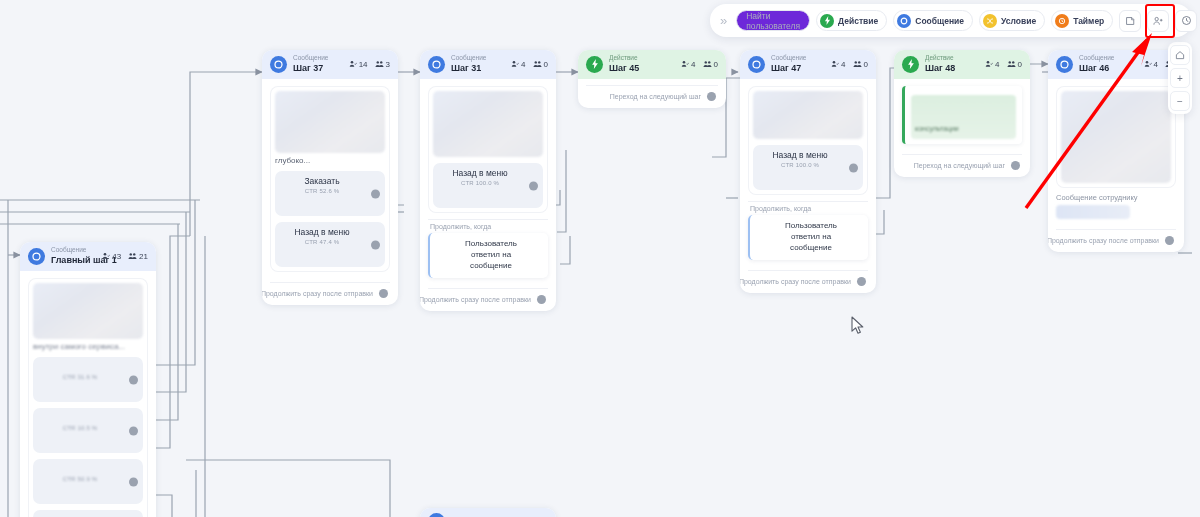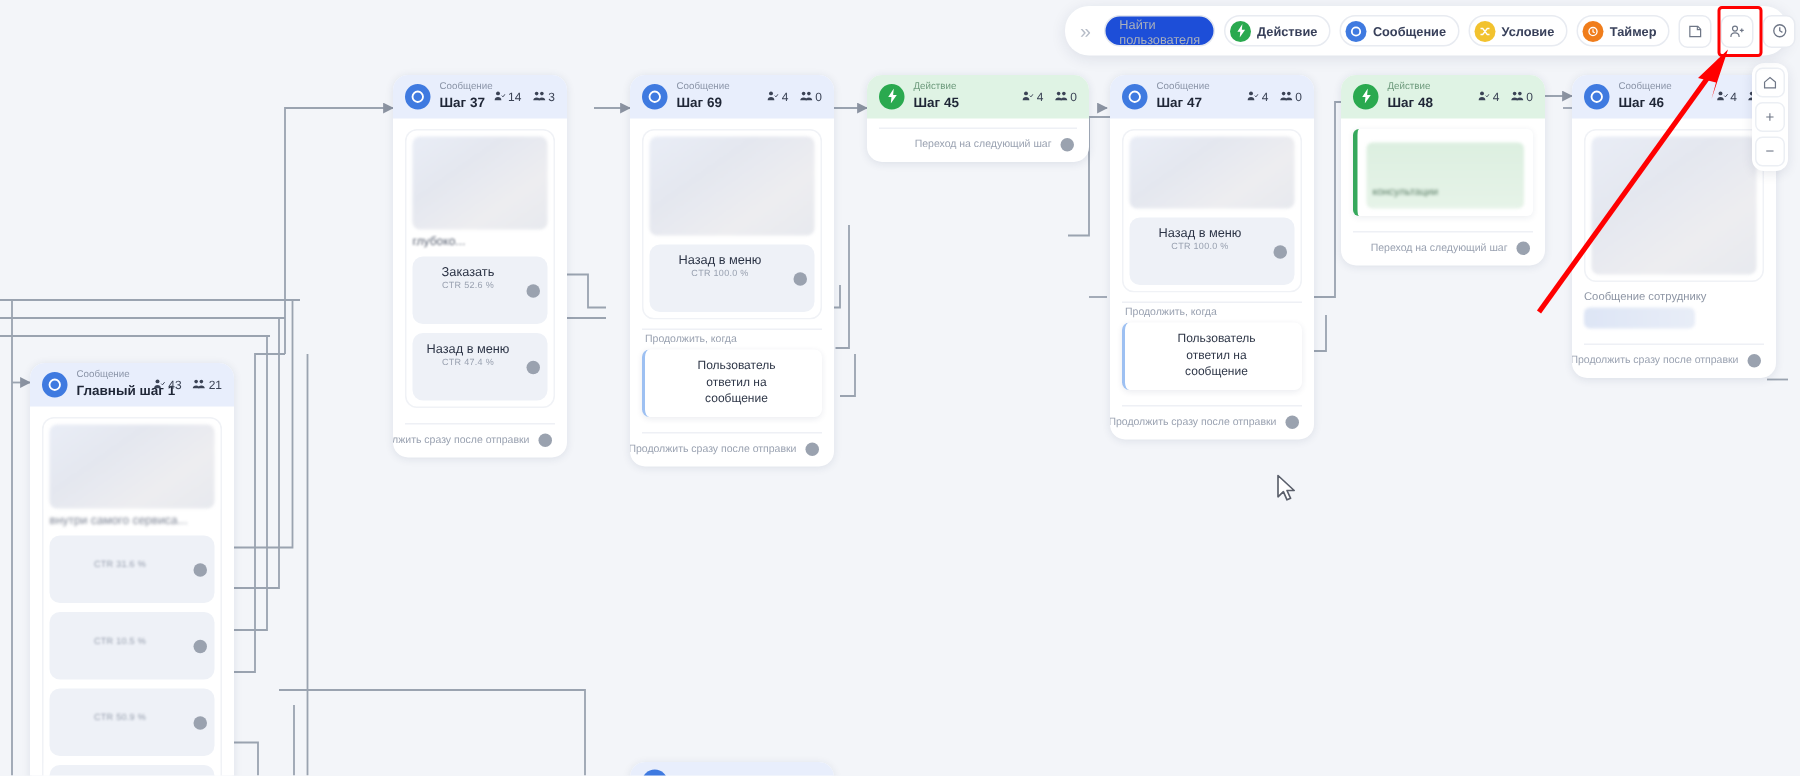--- a/index.html
+++ b/index.html
@@ -21,21 +21,21 @@
     background:#ffffff;border-radius:16px;
     box-shadow:0 2px 10px rgba(25,40,80,.10);
     display:flex;align-items:center;gap:6px;padding:0 8px;box-sizing:border-box;
     z-index:40;
   }
   .tb-collapse{
     color:#b7bdc8;font-size:13px;line-height:1;padding:0 3px 0 2px;cursor:pointer;user-select:none;
   }
   .tb-search{
     width:108px;height:21px;border:1px solid #e5e8ef;border-radius:11px;
-    background:#1d4ed8;font-size:8.5px;color:#aab0bb;
+    background:#6d28d9;font-size:8.5px;color:#aab0bb;
     display:flex;align-items:center;padding:0 9px;box-sizing:border-box;
   }
   .chip{
     height:21px;border:1px solid #e8ebf1;border-radius:11px;background:#fff;
     display:flex;align-items:center;gap:4px;padding:0 8px 0 3px;box-sizing:border-box;
     font-size:8.5px;color:#38405a;font-weight:600;cursor:pointer;white-space:nowrap;
   }
   .chip .dot{
     width:14px;height:14px;border-radius:50%;display:flex;align-items:center;justify-content:center;
     color:#fff;font-size:8px;line-height:1;flex:0 0 auto;
@@ -258,21 +258,21 @@
           <span class="pt"></span>
         </div>
       </div>
     </div>
     <div class="node-foot">
       <span class="lbl">Продолжить сразу после отправки</span>
       <span class="pt"></span>
     </div>
   </div>
 
-  <div class="node msg" id="n-step37" style="left:262px;top:50px;width:116px;">
+  <div class="node msg" id="n-step37" style="left:262px;top:50px;width:136px;">
     <div class="node-head">
       <span class="head-ico">
         <svg width="9" height="9" viewBox="0 0 16 16">
             <circle cx="8" cy="8" r="6.2" fill="none" stroke="#fff" stroke-width="2.2"></circle>
           </svg>
       </span>
       <span class="head-txt">
         <span class="head-kind">Сообщение</span>
         <span class="head-name">Шаг 37</span>
       </span>
@@ -320,21 +320,21 @@
 
   <div class="node msg" id="n-step44" style="left:420px;top:50px;width:136px;">
     <div class="node-head">
       <span class="head-ico">
         <svg width="9" height="9" viewBox="0 0 16 16">
             <circle cx="8" cy="8" r="6.2" fill="none" stroke="#fff" stroke-width="2.2"></circle>
           </svg>
       </span>
       <span class="head-txt">
         <span class="head-kind">Сообщение</span>
-        <span class="head-name">Шаг 69</span>
+        <span class="head-name">Шаг 31</span>
       </span>
       <span class="head-stats">
         <span class="st">
           <svg width="8" height="8" viewBox="0 0 16 16">
               <circle cx="6" cy="4.5" r="2.6" fill="#3b4355"></circle>
               <path d="M1.5 13.5c0-2.6 2-4.2 4.5-4.2s4.5 1.6 4.5 4.2z" fill="#3b4355"></path>
               <path d="M11 7.5l1.6 1.6L15.5 5.6" fill="none" stroke="#3b4355" stroke-width="1.3"></path>
             </svg>
           <span>4</span>
         </span>

